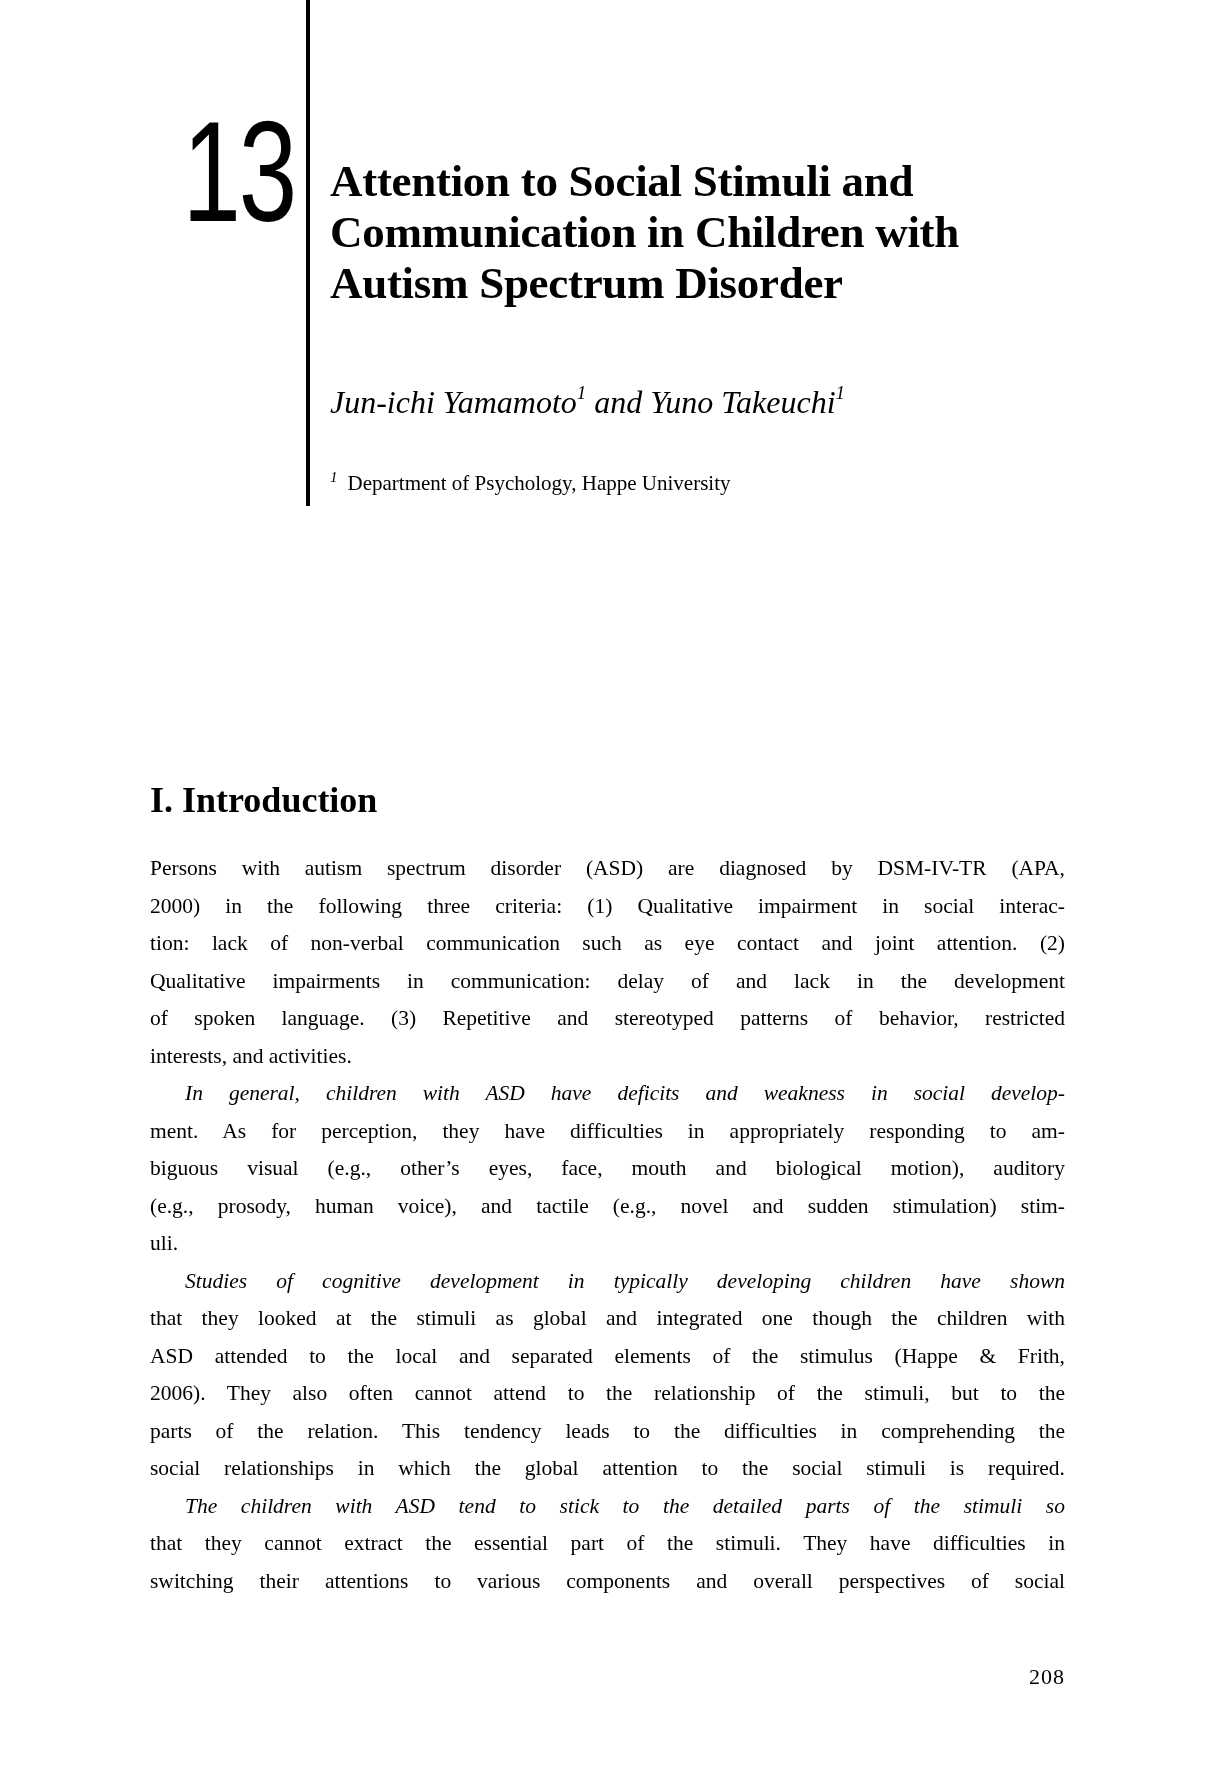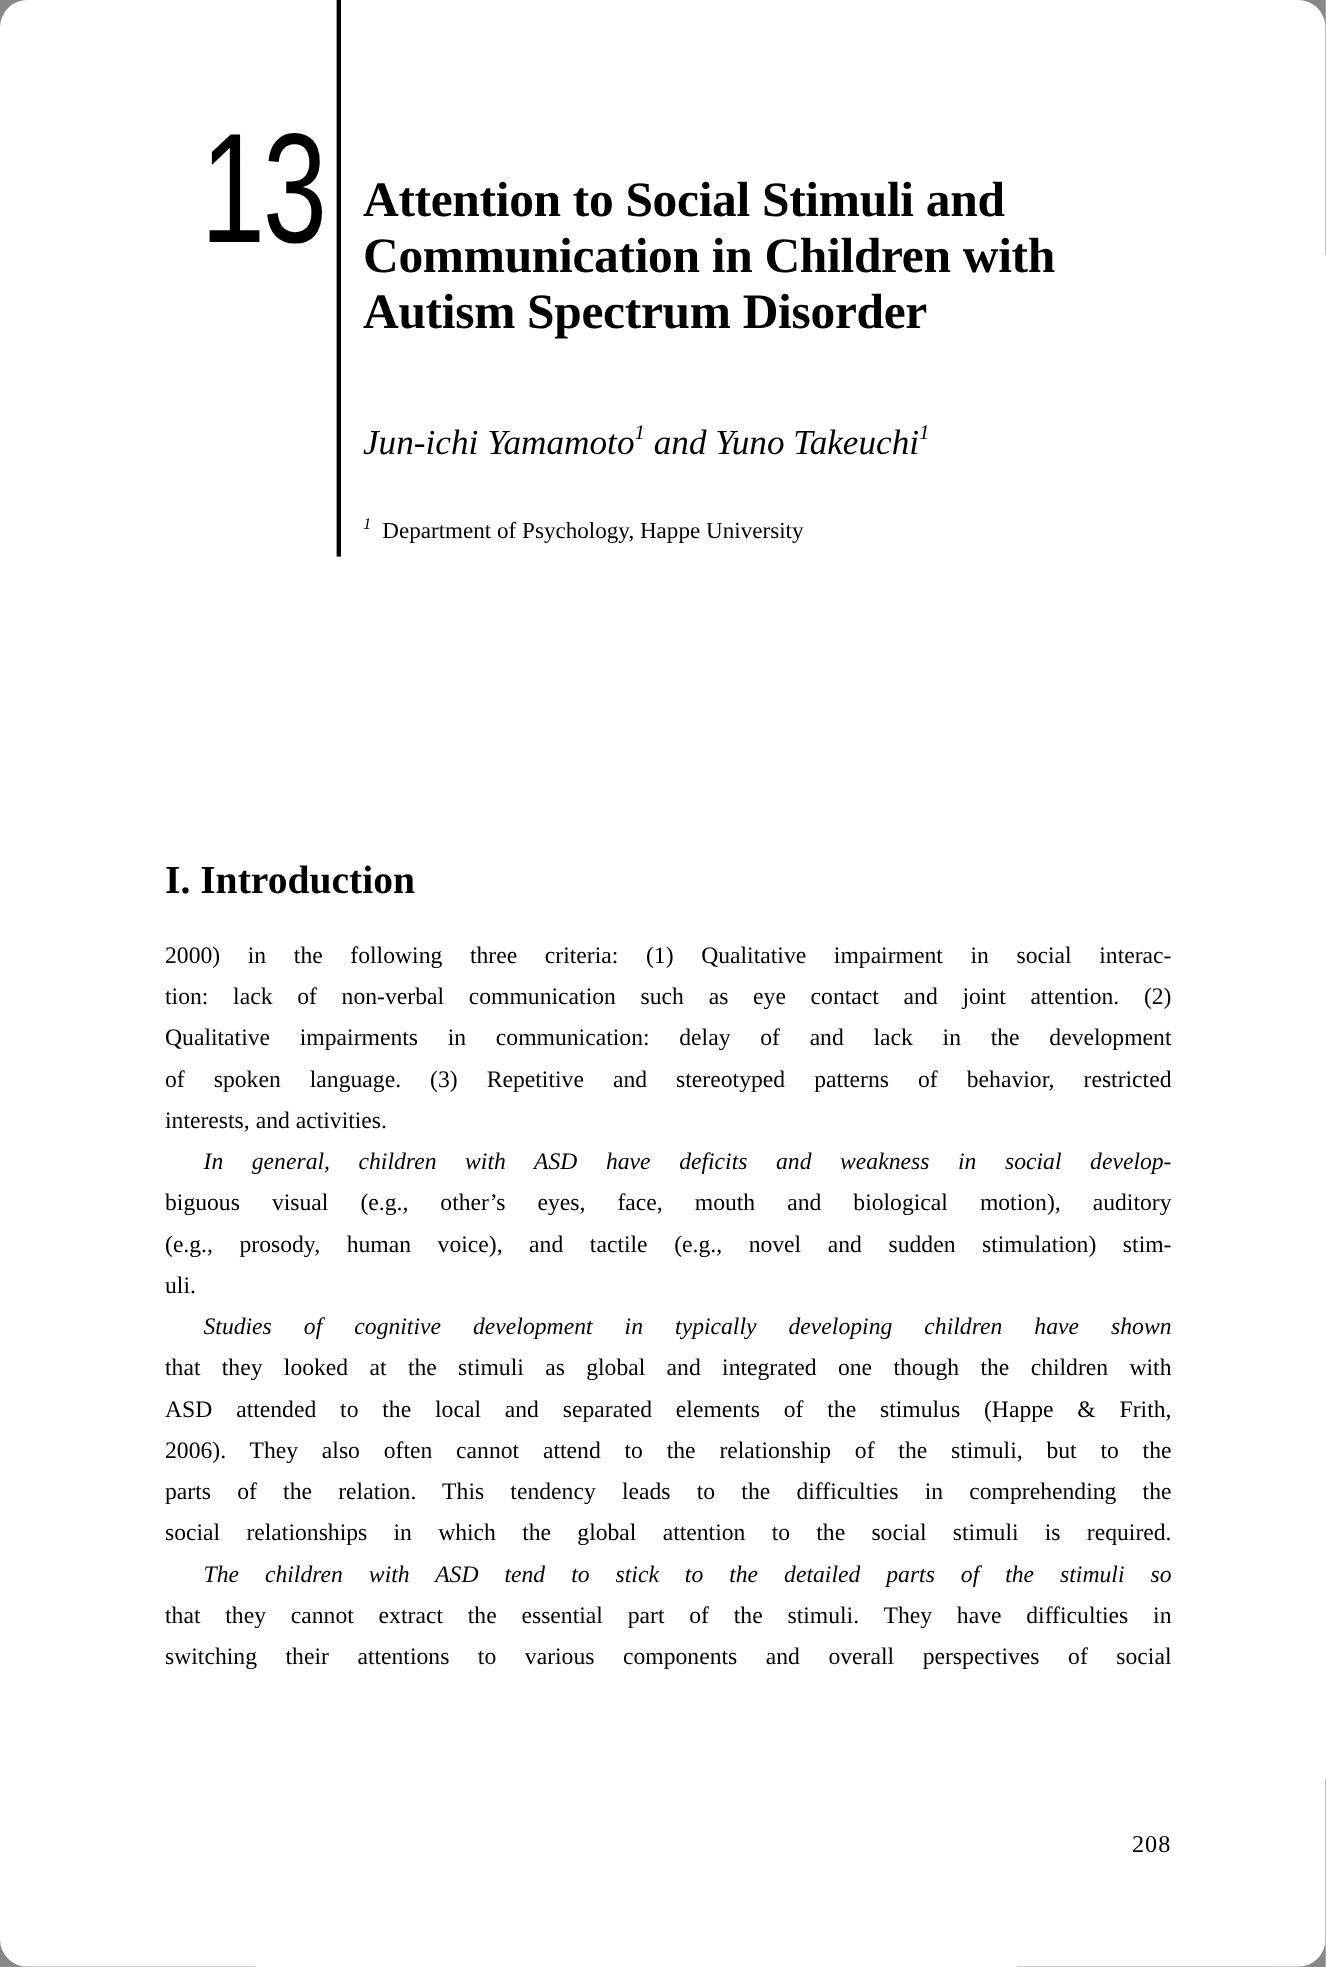--- a/index.html
+++ b/index.html
@@ -4,21 +4,20 @@
 <style>
   html,body { margin:0; padding:0; background:#888; }
   .page {
     position:relative;
     width:1205px; height:1788px;
     margin:0 auto;
     background:#ffffff;
     color:#000000;
     font-family:"Liberation Serif", serif;
     overflow:hidden;
-    border-radius:25px;
   }
   
   .chapter-number {
     position:absolute;
     left:130px; top:102px;
     width:165px;
     text-align:right;
     font-family:"Liberation Sans", sans-serif;
     font-size:142px;
     line-height:140px;
@@ -112,26 +111,28 @@
       <div>Autism Spectrum Disorder</div>
     </div>
 
   <div class="authors"><span>Jun-ichi Yamamoto</span><sup>1</sup><span> and </span><span>Yuno Takeuchi</span><sup>1</sup></div>
 
   <div class="affiliation"><span class="marker">1</span><span>Department of Psychology, Happe University</span></div>
 
   <div class="section-heading">I. Introduction</div>
 
   <div class="body-text">
+      <div class="body-line">Persons with autism spectrum disorder (ASD) are diagnosed by DSM-IV-TR (APA,</div>
       <div class="body-line">2000) in the following three criteria: (1) Qualitative impairment in social interac-</div>
       <div class="body-line">tion: lack of non-verbal communication such as eye contact and joint attention. (2)</div>
       <div class="body-line">Qualitative impairments in communication: delay of and lack in the development</div>
       <div class="body-line">of spoken language. (3) Repetitive and stereotyped patterns of behavior, restricted</div>
       <div class="body-line no-justify">interests, and activities.</div>
       <div class="body-line indent">In general, children with ASD have deficits and weakness in social develop-</div>
+      <div class="body-line">ment.  As for perception, they have difficulties in appropriately responding to am-</div>
       <div class="body-line">biguous visual (e.g., other’s eyes, face, mouth and biological motion), auditory</div>
       <div class="body-line">(e.g., prosody, human voice), and tactile (e.g., novel and sudden stimulation) stim-</div>
       <div class="body-line no-justify">uli.</div>
       <div class="body-line indent">Studies of cognitive development in typically developing children have shown</div>
       <div class="body-line">that they looked at the stimuli as global and integrated one though the children with</div>
       <div class="body-line">ASD attended to the local and separated elements of the stimulus (Happe &amp; Frith,</div>
       <div class="body-line">2006).  They also often cannot attend to the relationship of the stimuli, but to the</div>
       <div class="body-line">parts of the relation.  This tendency leads to the difficulties in comprehending the</div>
       <div class="body-line">social relationships in which the global attention to the social stimuli is required.</div>
       <div class="body-line indent">The children with ASD tend to stick to the detailed parts of the stimuli so</div>

